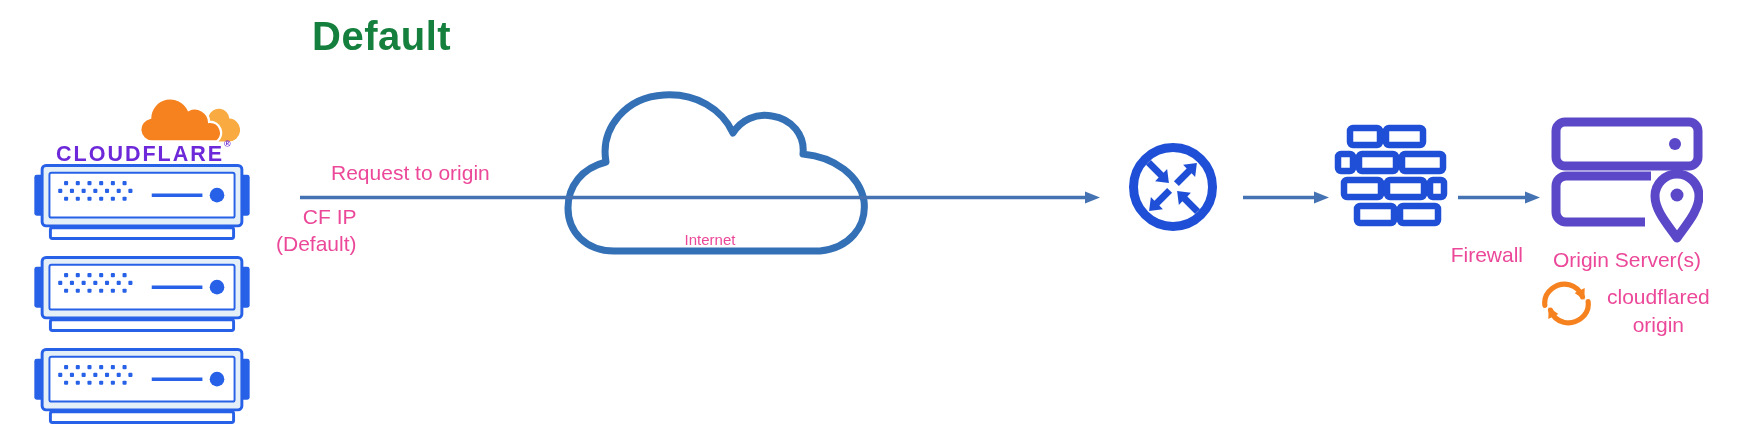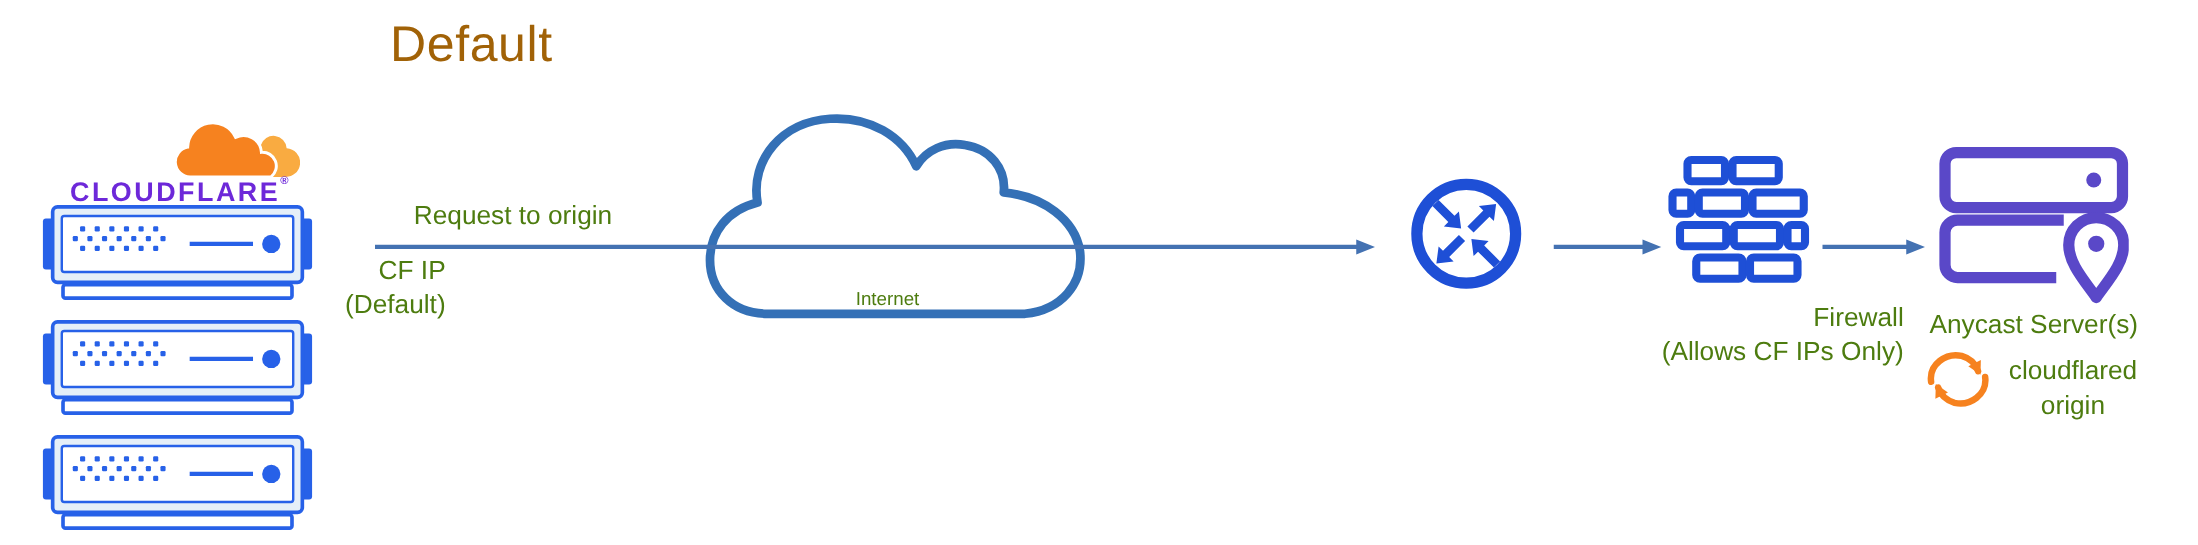--- a/index.html
+++ b/index.html
@@ -1,25 +1,25 @@
 <!DOCTYPE html>
 <html><head>
 <meta charset="utf-8">
 <style>
   html,body{margin:0;padding:0;background:#fff;}
   #canvas{
     position:relative;width:1758px;height:436px;background:#ffffff;
     font-family:"Liberation Sans", sans-serif;overflow:hidden;
   }
   .abs{position:absolute;}
-  #title{left:312px;top:14px;font-size:40px;font-weight:400;color:#a16207;letter-spacing:.5px;}
+  #title{left:312px;top:14px;font-size:40px;font-weight:700;color:#15803d;letter-spacing:.5px;}
   #wordmark{left:56px;top:139px;width:212px;text-align:left;font-size:21.5px;font-weight:800;
             letter-spacing:2px;color:#6d28d9;white-space:nowrap;}
   #wordmark sup{font-size:9px;font-weight:700;vertical-align:14px;letter-spacing:0;}
-  .lbl{color:#4d7c0f;font-size:21px;line-height:26.5px;}
+  .lbl{color:#ec4899;font-size:21px;line-height:26.5px;}
   #request-label{left:331px;top:160px;}
   #cfip-label{left:276px;top:204px;text-align:right;}
   #internet-label{left:650px;top:227px;width:120px;text-align:center;font-size:15px;}
   #cpe-label{left:1060px;top:246px;width:226px;text-align:center;line-height:27px;}
   #firewall-label{left:1283px;top:241px;width:240px;text-align:right;line-height:27px;}
   #origin-label{left:1527px;top:247px;width:200px;text-align:center;}
   #cloudflared-label{left:1607px;top:283px;line-height:27.5px;text-align:center;}
   svg{display:block;}
 </style>
 </head>
@@ -172,31 +172,30 @@
         <rect x="68" y="30" width="41" height="17" rx="3"></rect>
       <rect x="10" y="56" width="37" height="17" rx="3"></rect>
         <rect x="53" y="56" width="37" height="17" rx="3"></rect>
         <rect x="96" y="56" width="14" height="17" rx="3"></rect>
       <rect x="23" y="82" width="37" height="17" rx="3"></rect>
         <rect x="66" y="82" width="38" height="17" rx="3"></rect>
     </g>
   </svg>
   <div class="abs lbl" id="firewall-label">
     <div>Firewall</div>
-    <div>(Allows CF IPs Only)</div>
   </div>
 
   <svg class="abs" style="left:1551px;top:117px" width="152" height="128" viewBox="0 0 152 128">
     <rect x="5" y="5" width="142" height="44" rx="9" fill="#ffffff" stroke="#5A48C8" stroke-width="9"></rect>
     <circle cx="124" cy="27" r="6" fill="#5A48C8"></circle>
     <path d="M100,59 L15,59 A10,10 0 0 0 5,69 L5,95 A10,10 0 0 0 15,105 L94,105" fill="none" stroke="#5A48C8" stroke-width="9"></path>
     <path d="M126,121 C117,108 104,94 104,79 A22,22 0 1 1 148,79 C148,94 135,108 126,121 Z" fill="#ffffff" stroke="#5A48C8" stroke-width="9" stroke-linejoin="round"></path>
     <circle cx="126" cy="78" r="6.5" fill="#5A48C8"></circle>
   </svg>
-  <div class="abs lbl" id="origin-label">Anycast Server(s)</div>
+  <div class="abs lbl" id="origin-label">Origin Server(s)</div>
 
   <svg class="abs" style="left:1538px;top:280px" width="57" height="47" viewBox="0 0 60 50">
     <g stroke="#F6821F" stroke-width="5.5" fill="none" stroke-linecap="round">
       <path d="M 7,27 C 5,12 20,2 33,5 C 40,7 45,12 47,18"></path>
       <path d="M 53,23 C 55,38 40,48 27,45 C 20,43 15,38 13,32"></path>
     </g>
     <g fill="#F6821F">
       <path d="M0,0 L-11,-6 L-11,6 Z" transform="translate(49,21) rotate(63)"></path>
       <path d="M0,0 L-11,-6 L-11,6 Z" transform="translate(11,29) rotate(243)"></path>
     </g>

